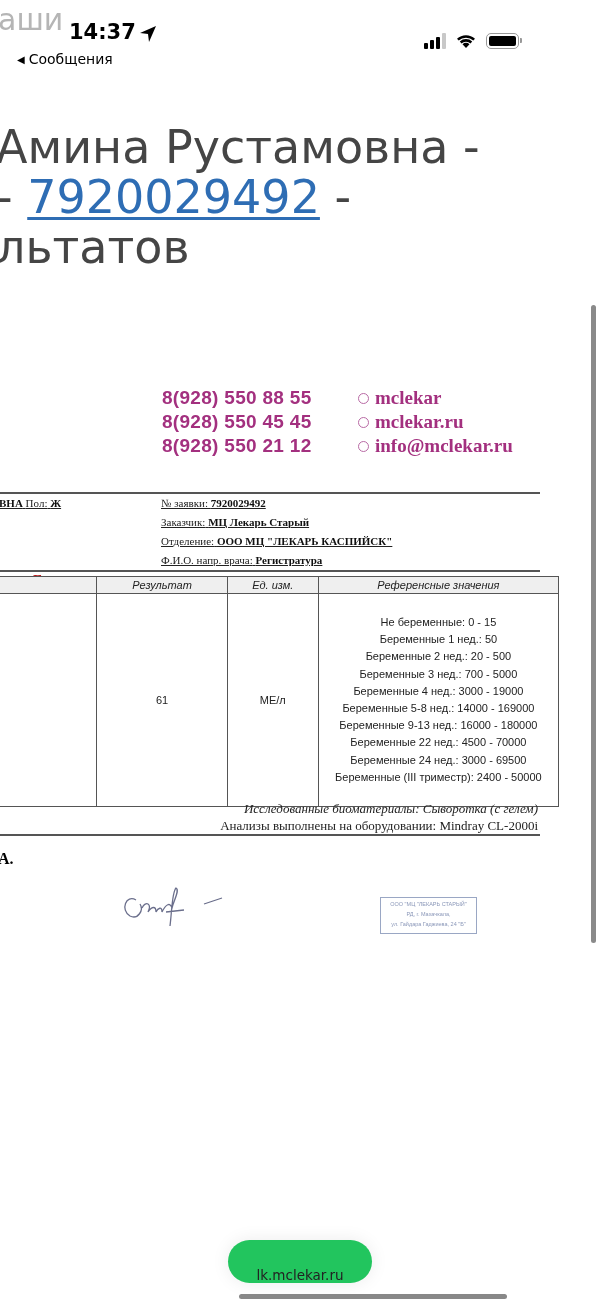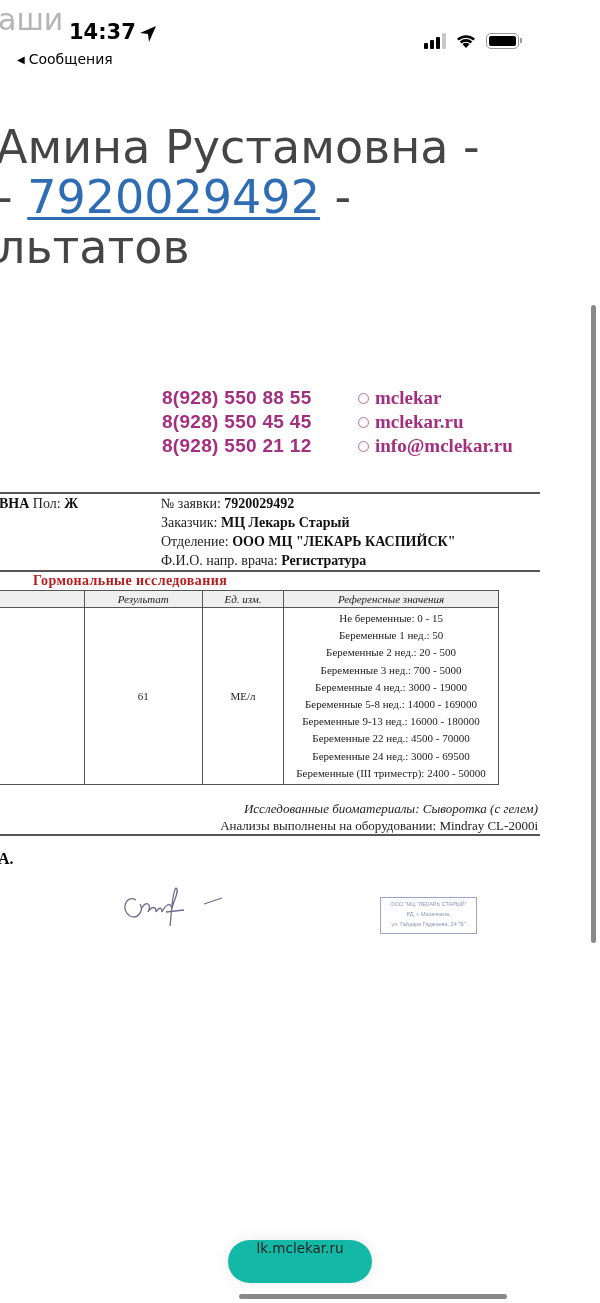--- a/index.html
+++ b/index.html
@@ -27,39 +27,39 @@
   
   .doc { position: absolute; left: 0; top: 380px; width: 560px; height: 560px; }
   .contact { position: absolute; font-family: "Liberation Serif", serif; font-weight: bold; color: #a3307f; font-size: 19px; line-height: 24px; white-space: nowrap; }
   .contact .row { height: 24px; display: flex; align-items: center; }
   .contact.cities { left: 6px; top: 6px; }
   .contact.phones { left: 162px; top: 6px; font-family: "Liberation Sans", sans-serif; font-size: 19px; letter-spacing: 0.3px; }
   .contact.web { left: 358px; top: 6px; }
   .contact .ico { display: inline-block; width: 11px; height: 11px; border: 1.5px solid #b96aa5; border-radius: 50%; margin-right: 6px; position: relative; }
 
   .hr { position: absolute; height: 1.5px; background: #555; }
-  .patient-info { position: absolute; font-family: "Liberation Serif", serif; font-size: 14px; line-height: 19px; color: #222; white-space: nowrap; }
+  .patient-info { position: absolute; font-family: "Liberation Serif", serif; font-size: 11px; line-height: 19px; color: #222; white-space: nowrap; text-decoration: underline; }
   .patient-info b { font-weight: bold; color: #111; }
   .section-title { position: absolute; left: 33px; top: 193px; font-family: "Liberation Serif", serif; font-weight: bold; font-size: 14px; letter-spacing: 0.4px; color: #b91c1c; }
 
-  table.results { position: absolute; left: -1px; top: 210px; width: 500px; border-collapse: collapse; font-family: Liberation Serif, serif; font-size: 11px; color: #222; }
+  table.results { position: absolute; left: -1px; top: 196px; width: 560px; border-collapse: collapse; font-family: Liberation Sans, sans-serif; font-size: 11px; color: #222; }
   table.results th, table.results td { border: 1px solid #555; text-align: center; }
   table.results th { background: #efefef; font-weight: normal; font-style: italic; font-size: 11px; height: 17px; }
   table.results td { vertical-align: middle; }
-  table.results td.ref { padding: 2px 0; line-height: 17.2px; font-size: 11px; }
+  table.results td.ref { padding: 20px 0; line-height: 17.2px; font-size: 11px; }
   .footnote { position: absolute; right: 22px; font-family: "Liberation Serif", serif; font-size: 13px; color: #222; white-space: nowrap; text-align: right; }
 
   .sig-a { position: absolute; left: -2px; top: 470px; font-family: "Liberation Serif", serif; font-weight: bold; font-size: 16px; }
   .signature { position: absolute; left: 118px; top: 500px; width: 130px; height: 60px; }
   .stamp { position: absolute; left: 380px; top: 517px; width: 97px; height: 37px; border: 1px solid #9aa7c4; color: #8a97b8; font-size: 5.5px; text-align: center; line-height: 10px; padding-top: 1px; font-family: "Liberation Sans", sans-serif; }
 
   .scrollbar { position: absolute; left: 591px; top: 305px; width: 5px; height: 638px; background: #8a8a8a; border-radius: 3px; }
 
   
-  .url-pill { position: absolute; left: 228px; top: 1240px; width: 144px; height: 43px; background: #14b8a6; border-radius: 22px; box-shadow: 0 0 18px rgba(0,0,0,0.08); display: flex; align-items: flex-start; justify-content: center; font-family: "DejaVu Sans", sans-serif; font-size: 13.5px; color: #222; }
+  .url-pill { position: absolute; left: 228px; top: 1240px; width: 144px; height: 43px; background: #22c55e; border-radius: 22px; box-shadow: 0 0 18px rgba(0,0,0,0.08); display: flex; align-items: flex-end; justify-content: center; font-family: "DejaVu Sans", sans-serif; font-size: 13.5px; color: #222; }
   .home-indicator { position: absolute; left: 239px; top: 1294px; width: 268px; height: 5px; background: #888; border-radius: 3px; }
 </style>
 </head>
 <body>
 
 <div class="ghost-title">аши</div>
 <div class="time">14:37</div>
 <svg class="loc-arrow" viewBox="0 0 18 18">
   <path d="M17 1 L1 8 L9 9 L10 17 Z" fill="#000"></path>
 </svg>

